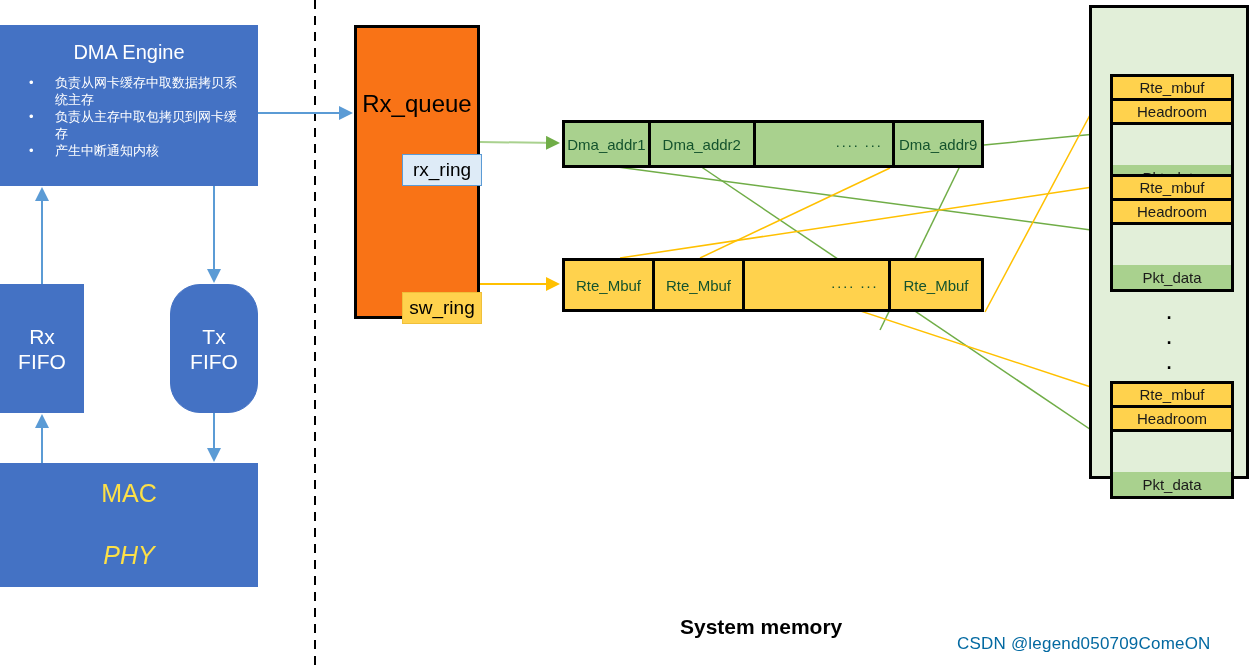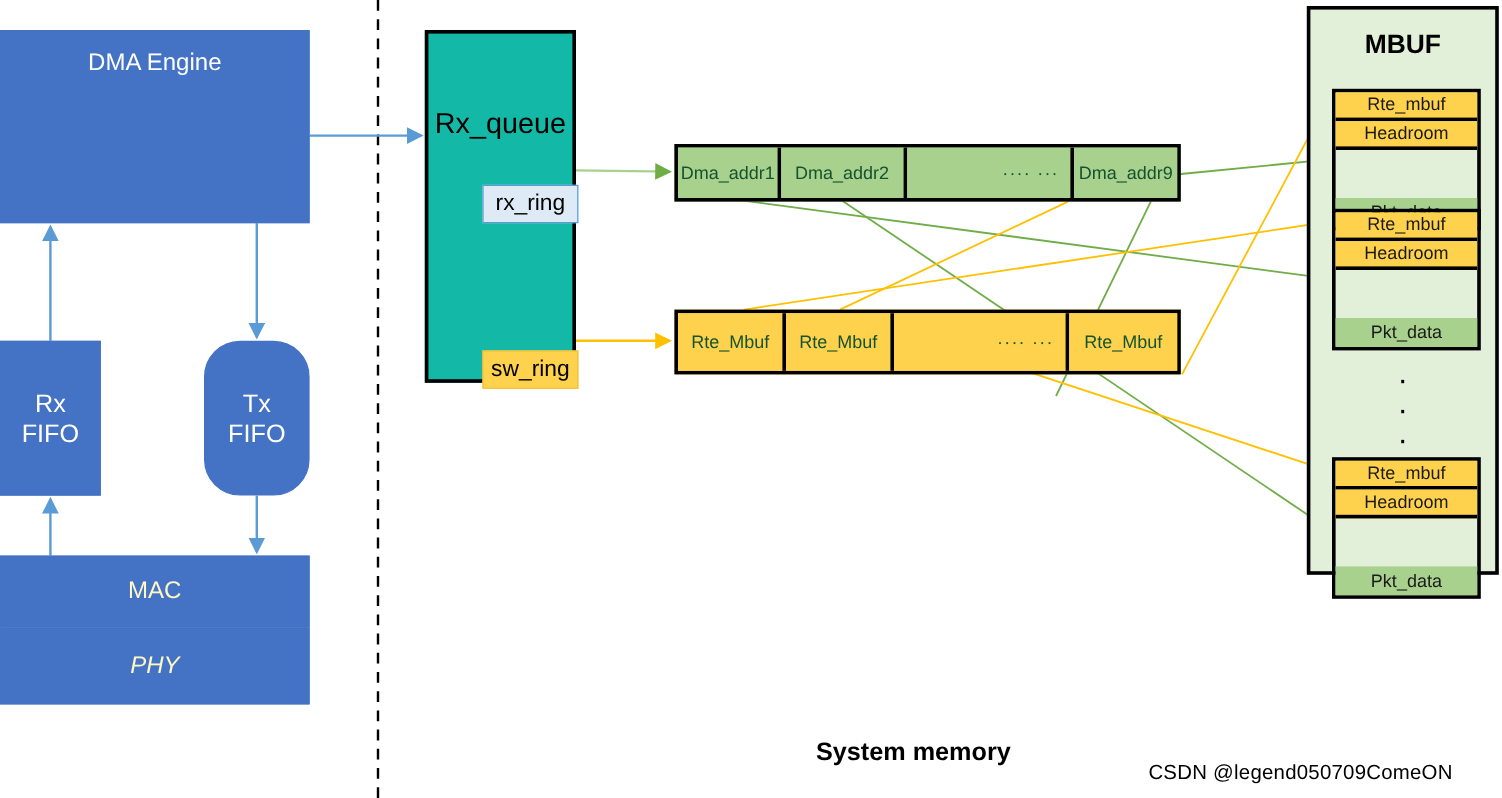--- a/index.html
+++ b/index.html
@@ -20,25 +20,25 @@
                   margin:0 0 0 0;padding-left:26px;}
   .dma-bullets li:before{content:"\2022";position:absolute;left:0;top:0;font-size:13px;color:#ffffff;}
 
   .rxfifo{left:0px;top:284px;width:84px;height:129px;}
   .txfifo{left:170px;top:284px;width:88px;height:129px;border-radius:30px;}
   .fifo-lbl{position:absolute;left:0;right:0;top:50%;transform:translateY(-50%);
             text-align:center;font-size:21px;line-height:25px;color:#ffffff;}
   .mac{left:0px;top:463px;width:258px;height:60px;}
   .phy{left:0px;top:523px;width:258px;height:64px;font-style:italic;}
   .blk-lbl{position:absolute;left:0;right:0;top:50%;transform:translateY(-50%);
-           text-align:center;font-size:20px;color:#fef9c3;}
+           text-align:center;font-size:25px;color:#fde047;}
 
   
   .rxqueue{position:absolute;left:354px;top:25px;width:126px;height:294px;
-           background:#14b8a6;border:3px solid #000;box-sizing:border-box;}
+           background:#f97316;border:3px solid #000;box-sizing:border-box;}
   .rxq-title{position:absolute;left:0;right:0;top:62px;text-align:center;
              font-size:24px;color:#000;}
   .ring{position:absolute;height:32px;box-sizing:border-box;
         display:flex;align-items:center;justify-content:center;font-size:19px;color:#000;}
   .rx-ring{left:45px;top:126px;width:80px;background:#DEEBF7;border:1px solid #5B9BD5;}
   .sw-ring{left:45px;top:264px;width:80px;background:#FFD24D;border:1px solid #F0C03A;}
 
   
   .arr{position:absolute;border:3px solid #000;box-sizing:border-box;display:flex;}
   .cell{border-right:3px solid #000;box-sizing:border-box;
@@ -64,21 +64,21 @@
   .mg1{top:66px;}
   .mg2{top:166px;}
   .mg3{top:373px;}
   .vdots{position:absolute;left:0;right:0;top:296px;text-align:center;
          font-size:26px;line-height:25px;color:#000;}
 
   
   .zone-lbl{position:absolute;font-size:21px;font-weight:bold;color:#000;}
   .lbl-nic{left:14px;top:615px;}
   .lbl-sys{left:680px;top:615px;}
-  .watermark{position:absolute;left:957px;top:634px;font-size:17px;color:#000000;
+  .watermark{position:absolute;left:957px;top:634px;font-size:17px;color:#0369a1;
              letter-spacing:.2px;white-space:nowrap;}
 </style>
 </head>
 <body>
 
 <div class="stage">
 
   <svg class="wires" viewBox="0 0 1252 665">
     <defs>
       <marker id="ab" markerWidth="7" markerHeight="7" refX="6" refY="3.5" orient="auto">
@@ -110,20 +110,25 @@
     <line x1="960" y1="166" x2="880" y2="330" stroke="#70AD47" stroke-width="1.5"></line>
 
     <line x1="985" y1="312" x2="1106" y2="85" stroke="#FFC000" stroke-width="1.5" marker-end="url(#ay)"></line>
     <line x1="620" y1="258" x2="1106" y2="185" stroke="#FFC000" stroke-width="1.5" marker-end="url(#ay)"></line>
     <line x1="700" y1="258" x2="1106" y2="392" stroke="#FFC000" stroke-width="1.5" marker-end="url(#ay)"></line>
     <line x1="890" y1="168" x2="700" y2="258" stroke="#FFC000" stroke-width="1.5"></line>
   </svg>
 
   <div class="nic-box dma">
     <div class="dma-title">DMA Engine</div>
+    <ul class="dma-bullets">
+      <li>负责从网卡缓存中取数据拷贝系统主存</li>
+      <li>负责从主存中取包拷贝到网卡缓存</li>
+      <li>产生中断通知内核</li>
+    </ul>
   </div>
 
   <div class="nic-box rxfifo">
     <div class="fifo-lbl">
       <span>Rx</span><br>
       <span>FIFO</span>
     </div>
   </div>
 
   <div class="nic-box txfifo">
@@ -154,21 +159,20 @@
   </div>
 
   <div class="arr mbuf-arr">
     <div class="cell" style="width:90px">Rte_Mbuf</div>
     <div class="cell" style="width:90px">Rte_Mbuf</div>
     <div class="cell wide" style="width:146px">···· ···</div>
     <div class="cell" style="width:90px">Rte_Mbuf</div>
   </div>
 
   <div class="mbufpanel">
-    <div class="mbuf-title">MBUF</div>
 
     <div class="mgroup mg1">
       <div class="mrow">Rte_mbuf</div>
       <div class="mrow">Headroom</div>
       <div class="mrow pkt">Pkt_data</div>
     </div>
 
     <div class="mgroup mg2">
       <div class="mrow">Rte_mbuf</div>
       <div class="mrow">Headroom</div>

